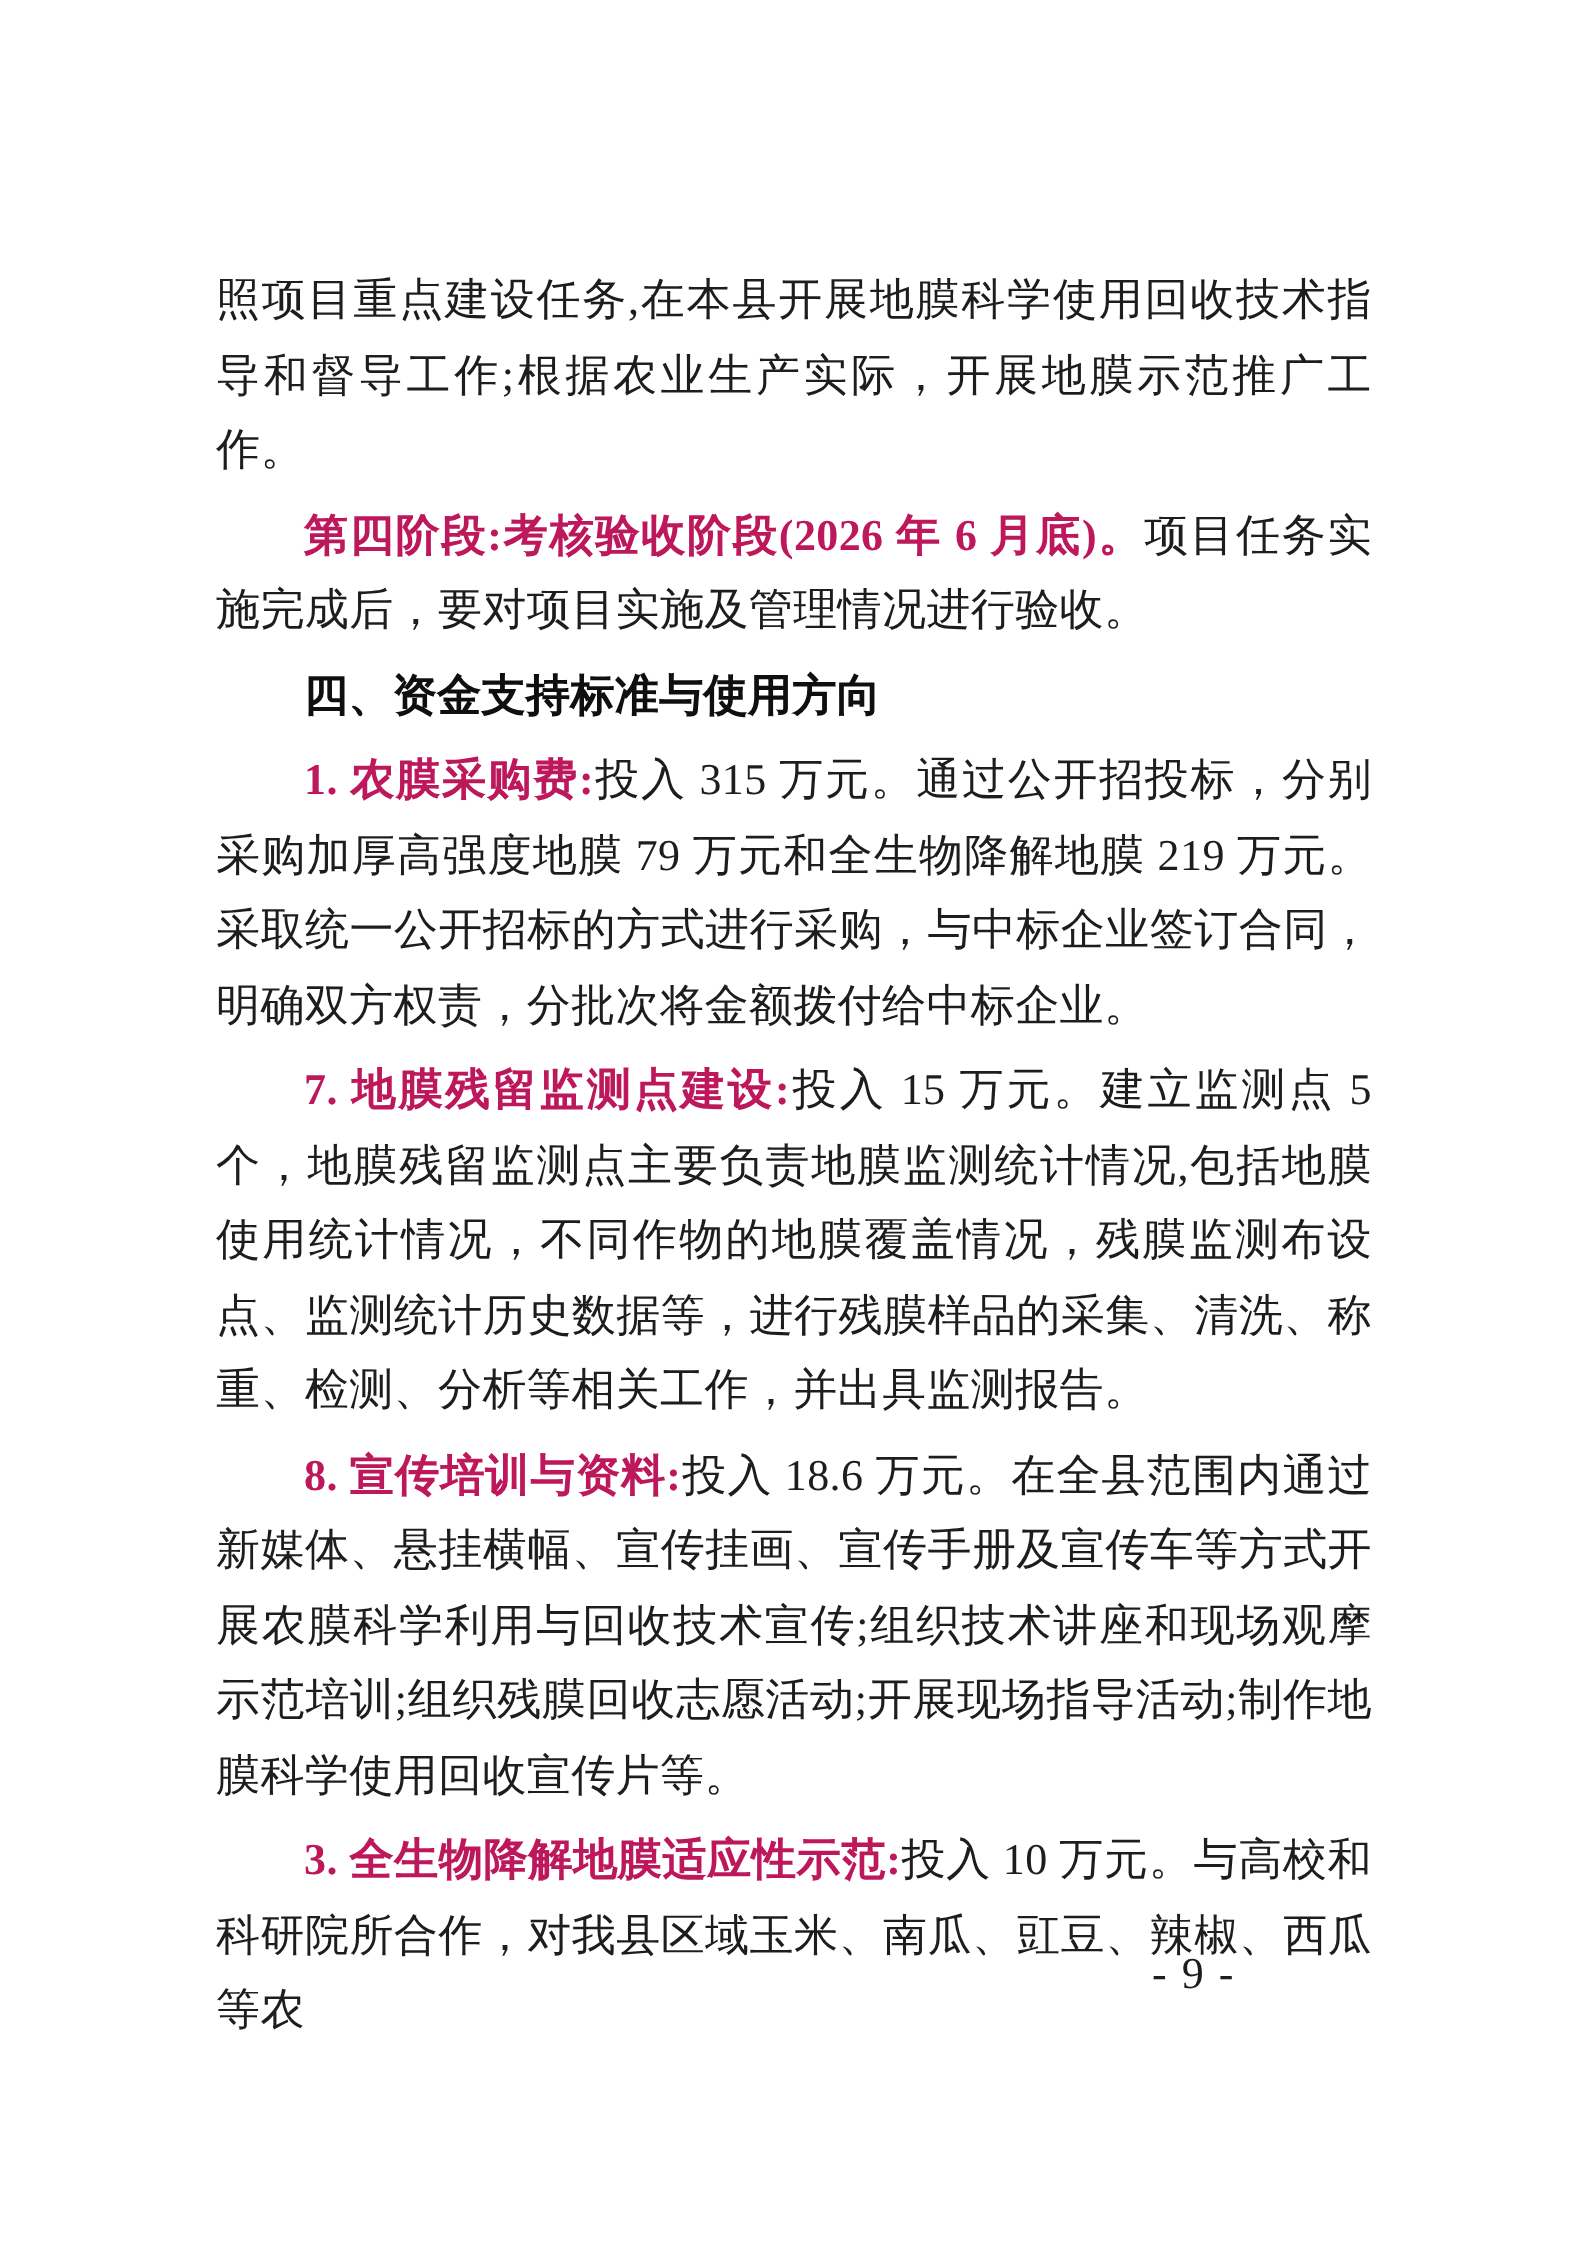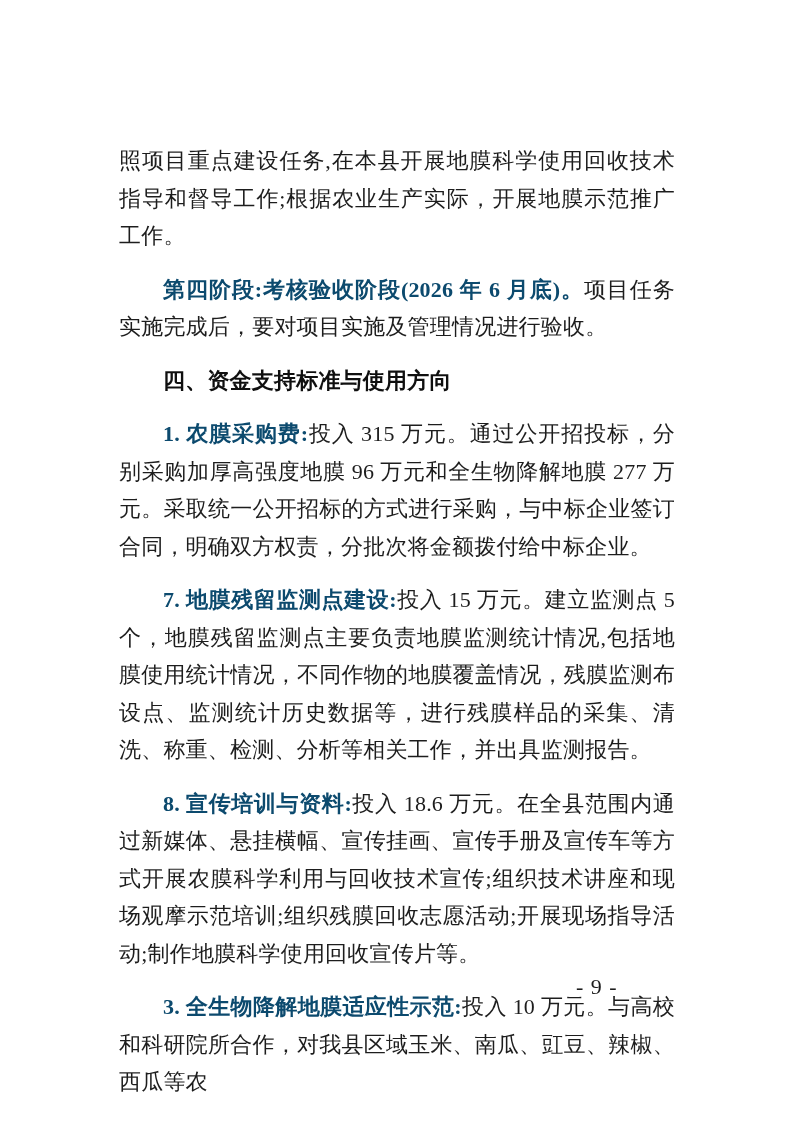--- a/index.html
+++ b/index.html
@@ -20,27 +20,27 @@
     left: 103px;
     top: 126px;
     width: 588px;
     font-size: 22px;
     line-height: 37.5px;
     text-align: justify;
     text-justify: inter-character;
     letter-spacing: 0.2px;
   }
 
-  .textblock p { margin: 16px; padding: 0; }
+  .textblock p { margin: 5px; padding: 0; }
 
   .indent { text-indent: 2em; }
 
   .bold-lead {
     font-weight: bold;
-    color: #0c4a6e;
+    color: #be185d;
   }
 
   .section-heading {
     font-family: Liberation Serif, serif;
     font-weight: bold;
     color: #0f0f0f;
     text-indent: 2em;
   }
 
   .page-number {
@@ -67,21 +67,21 @@
     <p class="indent">
       <span class="bold-lead">第四阶段:考核验收阶段(2026 年 6 月底)。</span><span>项目任务实施完成后，要对项目实施及管理情况进行验收。</span>
     </p>
 
     <p class="section-heading">
       <span>四、资金支持标准与使用方向</span>
     </p>
 
 
     <p class="indent">
-      <span class="bold-lead">1. 农膜采购费:</span><span>投入 315 万元。通过公开招投标，分别采购加厚高强度地膜 96 万元和全生物降解地膜 277 万元。采取统一公开招标的方式进行采购，与中标企业签订合同，明确双方权责，分批次将金额拨付给中标企业。</span>
+      <span class="bold-lead">1. 农膜采购费:</span><span>投入 315 万元。通过公开招投标，分别采购加厚高强度地膜 79 万元和全生物降解地膜 219 万元。采取统一公开招标的方式进行采购，与中标企业签订合同，明确双方权责，分批次将金额拨付给中标企业。</span>
     </p>
 
     <p class="indent">
       <span class="bold-lead">7. 地膜残留监测点建设:</span><span>投入 15 万元。建立监测点 5 个，地膜残留监测点主要负责地膜监测统计情况,包括地膜使用统计情况，不同作物的地膜覆盖情况，残膜监测布设点、监测统计历史数据等，进行残膜样品的采集、清洗、称重、检测、分析等相关工作，并出具监测报告。</span>
     </p>
 
     <p class="indent">
       <span class="bold-lead">8. 宣传培训与资料:</span><span>投入 18.6 万元。在全县范围内通过新媒体、悬挂横幅、宣传挂画、宣传手册及宣传车等方式开展农膜科学利用与回收技术宣传;组织技术讲座和现场观摩示范培训;组织残膜回收志愿活动;开展现场指导活动;制作地膜科学使用回收宣传片等。</span>
     </p>
 

